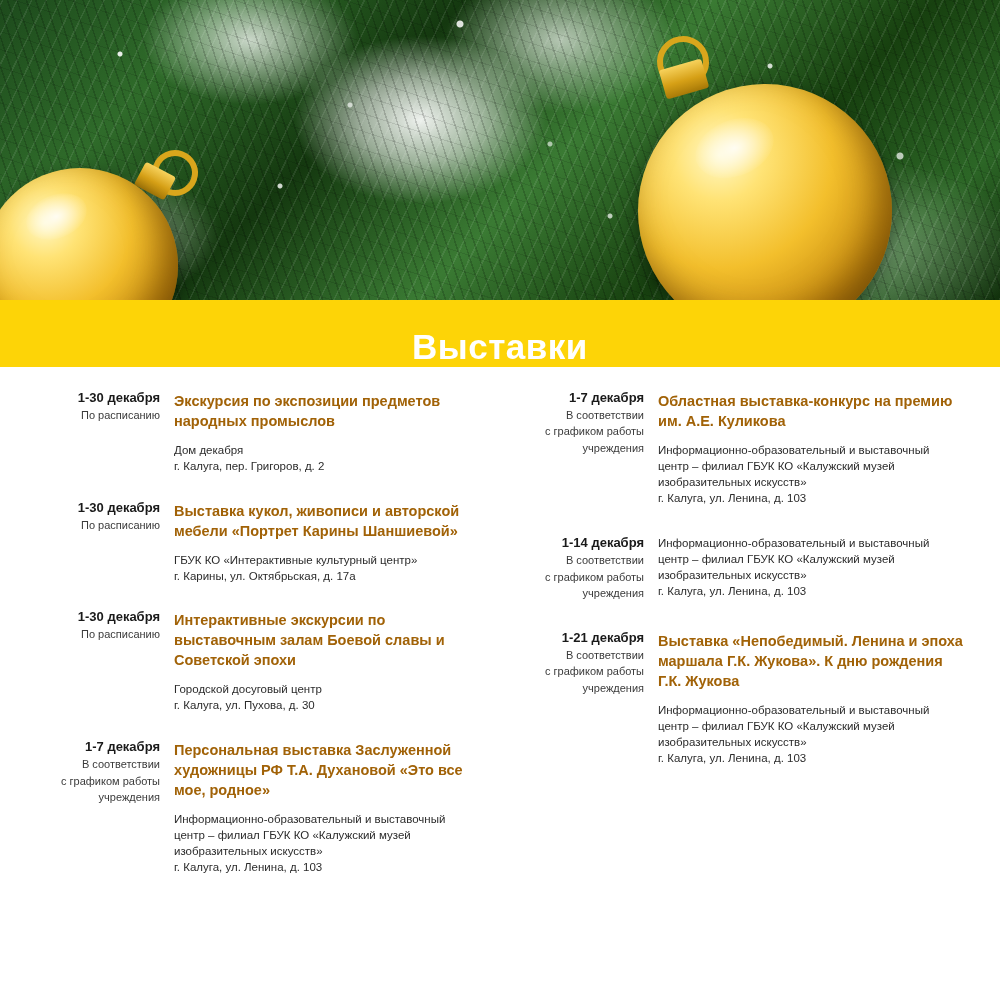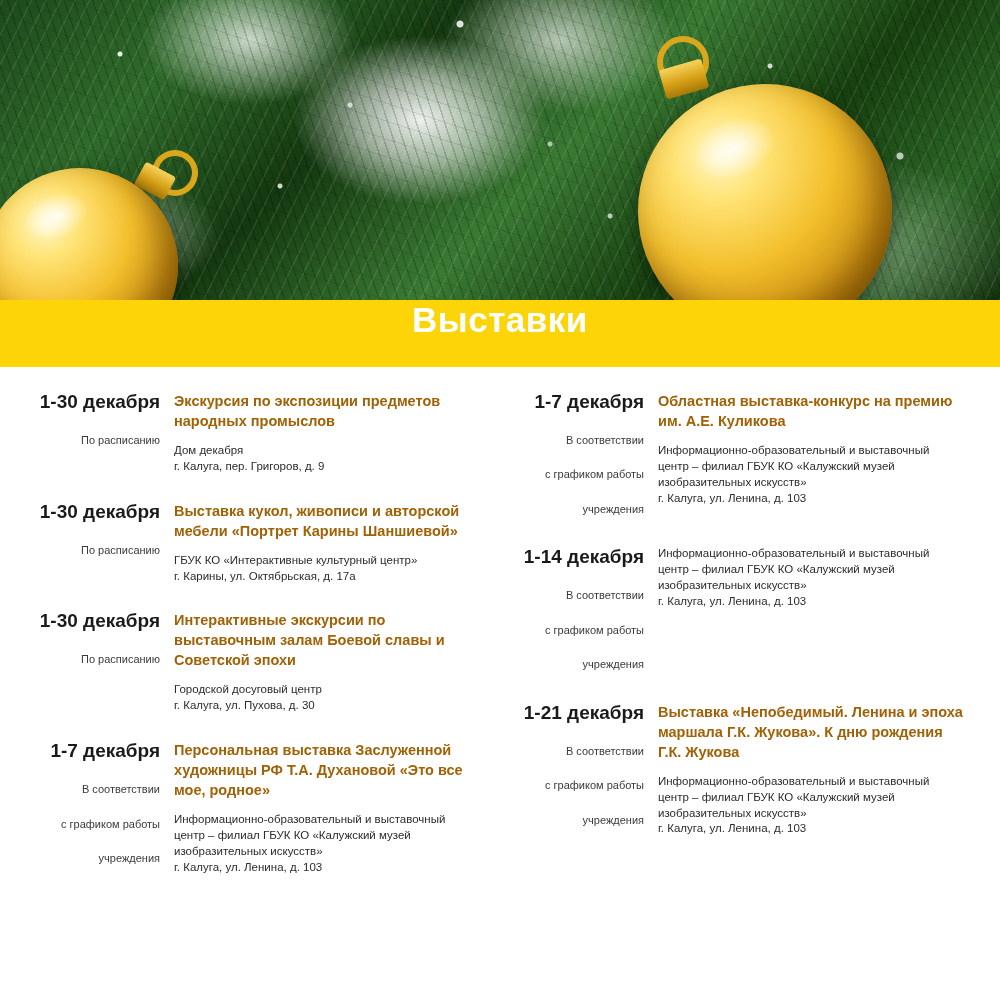--- a/index.html
+++ b/index.html
@@ -97,21 +97,21 @@
   #bauble-right { left: 638px; top: 84px; width: 254px; height: 254px; }
   #cap-right    { left: 662px; top: 64px; width: 44px; height: 30px; transform: rotate(-16deg); }
   #loop-right   { left: 657px; top: 36px; width: 40px; height: 40px; transform: rotate(-10deg); }
 
   
   .title-bar {
     width: 1000px;
     height: 67px;
     background: #fdd407;
     display: flex;
-    align-items: flex-start;
+    align-items: flex-end;
     justify-content: center;
   }
   .title-bar h1 {
     margin: 0;
     font-size: 35px;
     font-weight: bold;
     color: #ffffff;
     letter-spacing: 0.5px;
   }
 
@@ -132,31 +132,31 @@
     margin-bottom: 26px;
   }
   .ev-date {
     width: 142px;
     flex: 0 0 142px;
     text-align: right;
     padding-right: 14px;
     box-sizing: border-box;
   }
   .ev-date .d-main {
-    font-size: 19px;
+    font-size: 13px;
     font-weight: bold;
     color: #1a1a1a;
     line-height: 1.15;
     white-space: nowrap;
   }
   .ev-date .d-sub {
     font-size: 11px;
     color: #3a3a3a;
     line-height: 1.32;
-    margin-top: 20px;
+    margin-top: 2px;
   }
   .ev-body {
     flex: 1;
   }
   .ev-title {
     font-size: 14.5px;
     font-weight: bold;
     color: #a16207;
     line-height: 1.38;
     margin: 0 0 12px 0;
@@ -196,21 +196,21 @@
   <div class="col col-left">
 
     <div class="event">
       <div class="ev-date">
         <div class="d-main">1-30 декабря</div>
         <div class="d-sub">По расписанию</div>
       </div>
       <div class="ev-body">
         <p class="ev-title">Экскурсия по экспозиции предметов народных промыслов</p>
         <div class="ev-place">Дом декабря</div>
-        <div class="ev-place">г. Калуга, пер. Григоров, д. 9</div>
+        <div class="ev-place">г. Калуга, пер. Григоров, д. 2</div>
       </div>
     </div>
 
     <div class="event">
       <div class="ev-date">
         <div class="d-main">1-30 декабря</div>
         <div class="d-sub">По расписанию</div>
       </div>
       <div class="ev-body">
         <p class="ev-title">Выставка кукол, живописи и авторской мебели «Портрет Карины Шаншиевой»</p>

